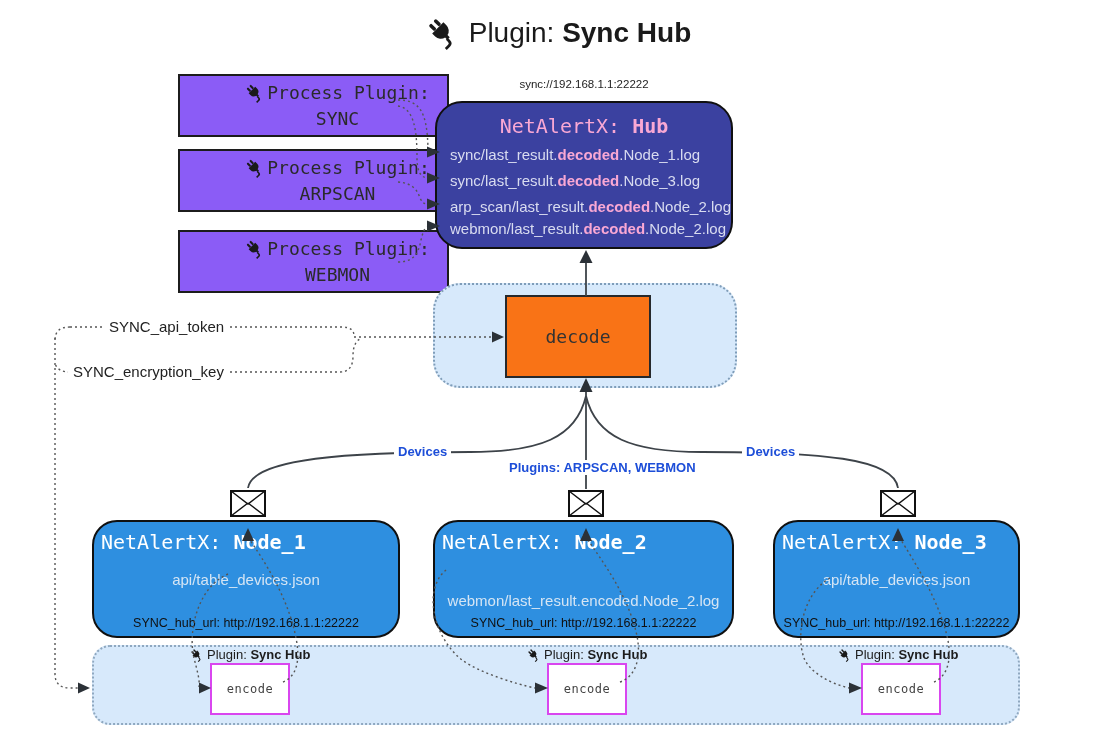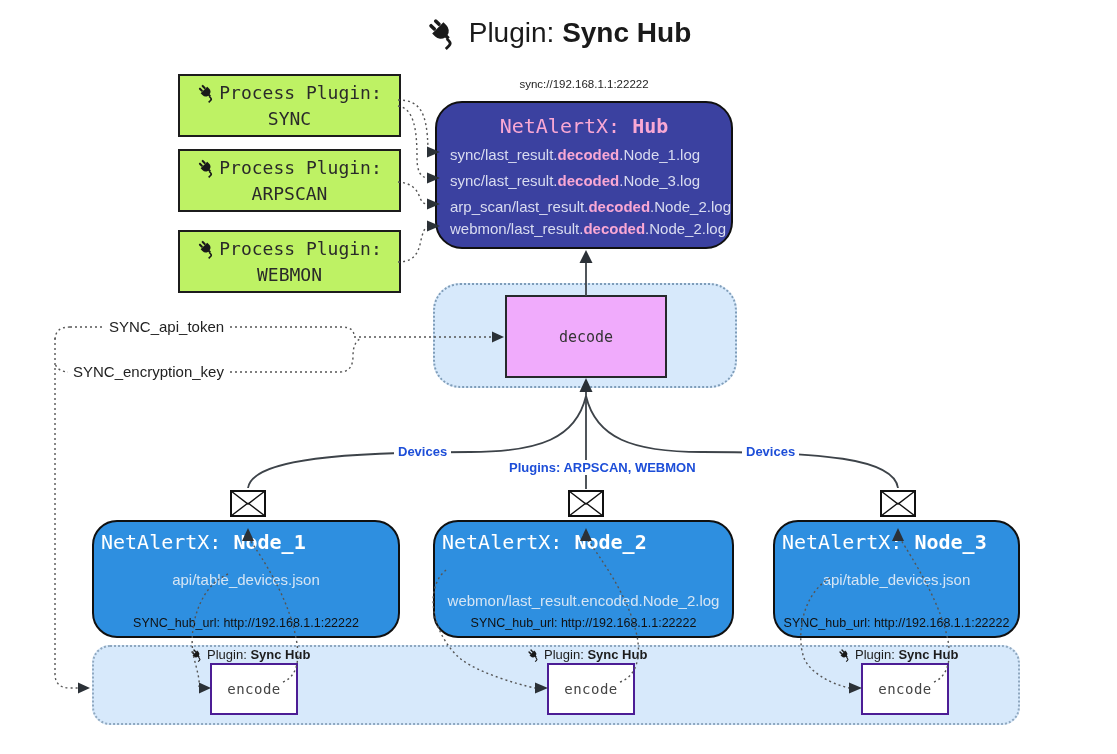--- a/index.html
+++ b/index.html
@@ -14,59 +14,59 @@
   
   .title{left:0;right:0;top:16px;display:flex;justify-content:center;align-items:center;gap:9px;
          font-size:28px;color:#1a1a1a;z-index:7;}
   .title b{font-weight:700;}
 
   
   .plug{display:inline-flex;align-items:center;justify-content:center;}
   .plug svg{display:block;}
 
   
-  .pbox{width:219px;height:59px;border:2px solid #1c1c1c;background:#bef264;z-index:1;
+  .pbox{width:219px;height:59px;border:2px solid #1c1c1c;background:#8b5cf6;z-index:1;
         font-family:"DejaVu Sans Mono",monospace;font-size:18px;color:#2a2a2a;
-        display:flex;flex-direction:column;justify-content:center;align-items:center;line-height:26px;}
+        display:flex;flex-direction:column;justify-content:center;align-items:center;line-height:26px;padding-left:48px;}
   .pbox .l1{display:flex;align-items:center;gap:2px;}
 
   
   .hub{left:435px;top:101px;width:298px;height:148px;background:var(--hub-bg);
        border:2px solid #101010;border-radius:27px;box-sizing:border-box;z-index:1;}
   .hub-title{position:absolute;left:0;right:0;top:11px;text-align:center;color:#f9a8d4;
              font-family:"DejaVu Sans Mono",monospace;font-size:20px;}
   .hub-title b{font-weight:700;}
   .hub-line{position:absolute;left:13px;color:#d9dcf0;font-size:15px;white-space:nowrap;}
   .hub-line b{color:#f9a8d4;font-weight:700;}
   .hub-url{left:435px;top:78px;width:298px;text-align:center;font-size:11.5px;color:#1d1d1d;z-index:1;}
 
   
   .decode-wrap{left:433px;top:283px;width:304px;height:105px;background:var(--panel-bg);
                border:2px dotted var(--panel-border);border-radius:27px;box-sizing:border-box;z-index:1;}
-  .decode-box{left:505px;top:295px;width:162px;height:83px;background:#f0abfc;border:2.5px solid #26292c;
+  .decode-box{left:505px;top:295px;width:146px;height:83px;background:#f97316;border:2.5px solid #26292c;
               box-sizing:border-box;display:flex;align-items:center;justify-content:center;z-index:2;
-              font-family:"DejaVu Sans Mono",monospace;font-size:15px;color:#333;}
+              font-family:"DejaVu Sans Mono",monospace;font-size:18px;color:#333;}
 
   
   .node{top:520px;height:118px;background:var(--node-bg);border:2px solid #101010;border-radius:25px;
         box-sizing:border-box;z-index:1;}
   .node-title{position:absolute;left:7px;right:0;top:8px;color:#fff;
               font-family:"DejaVu Sans Mono",monospace;font-size:20px;white-space:nowrap;}
   .node-title b{font-weight:700;}
   .node-file{position:absolute;left:0;right:0;text-align:center;color:#d5e5f4;font-size:15px;white-space:nowrap;}
   .node-url{position:absolute;left:0;right:0;bottom:6px;text-align:center;color:#101010;font-size:12.5px;}
 
   
   .band{left:92px;top:645px;width:928px;height:80px;background:var(--panel-bg);
         border:2px dotted #8fa8c0;border-radius:18px;box-sizing:border-box;z-index:1;}
   .enc-label{top:647px;display:flex;align-items:center;gap:3px;font-size:13px;color:#1c1c1c;z-index:2;white-space:nowrap;}
   .enc-label b{font-weight:700;}
-  .enc-box{top:663px;width:88px;height:52px;background:#fff;border:2px solid #4c1d95;box-sizing:border-box;
+  .enc-box{top:663px;width:80px;height:52px;background:#fff;border:2px solid #d946ef;box-sizing:border-box;
            display:flex;align-items:center;justify-content:center;z-index:2;
-           font-family:"DejaVu Sans Mono",monospace;font-size:14px;letter-spacing:.5px;color:#444;}
+           font-family:"DejaVu Sans Mono",monospace;font-size:12px;letter-spacing:.5px;color:#444;}
 
   
   .envelope{width:36px;height:27px;z-index:6;}
 
   
   svg.wires{left:0;top:0;width:1117px;height:754px;z-index:5;pointer-events:none;}
   .wire-dot{stroke:var(--wire);stroke-width:1.4;fill:none;stroke-dasharray:2 3;}
   .wire-solid{stroke:var(--edge);stroke-width:1.8;fill:none;}
   .ah{fill:var(--arrow-dark);stroke:none;}
 

